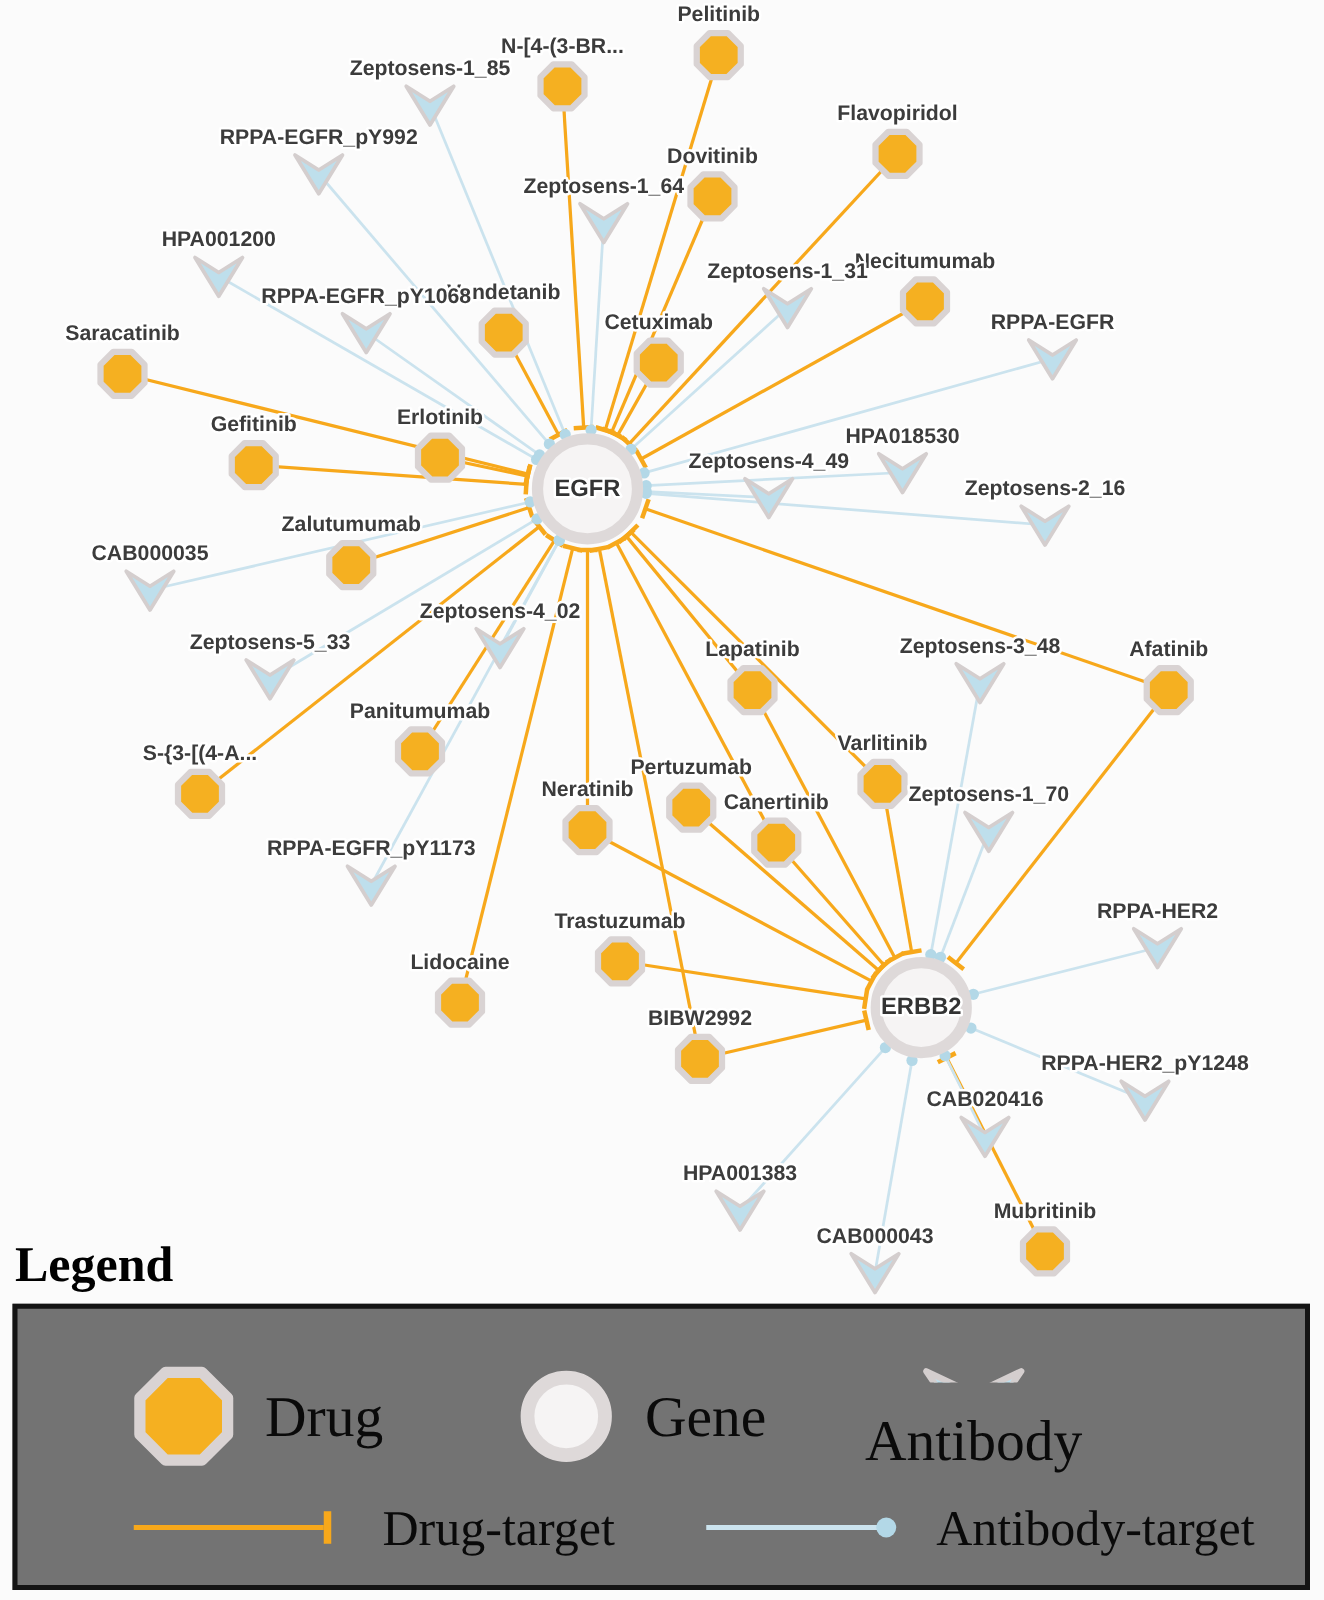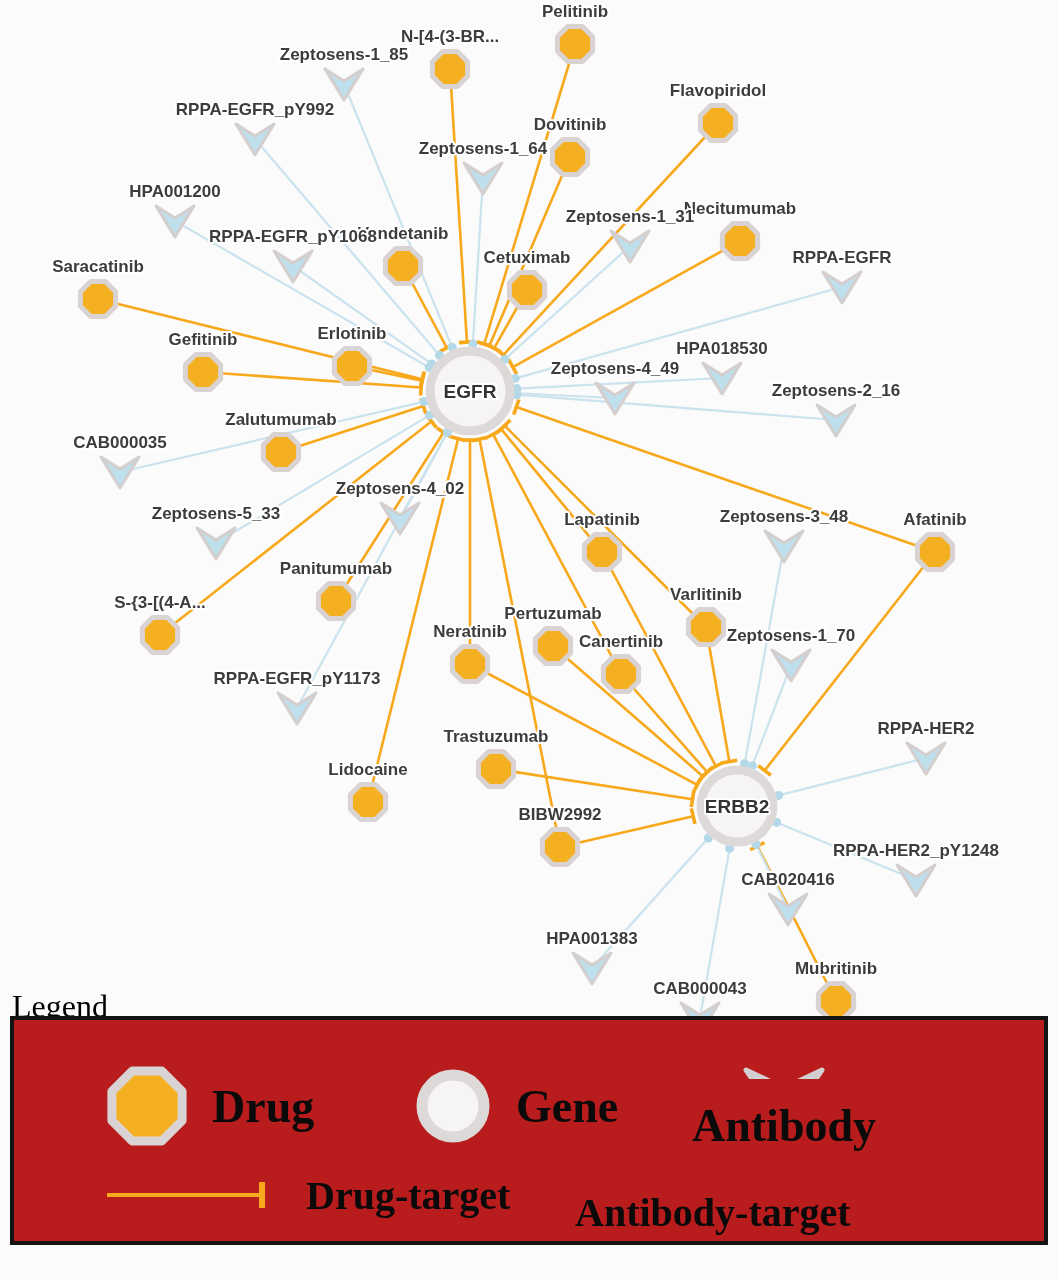--- a/index.html
+++ b/index.html
@@ -3,23 +3,23 @@
 <meta charset="utf-8">
 <style>
   html,body{margin:0;padding:0;background:#fbfbfb;}
   #app{position:relative;width:1059px;height:1280px;background:#fbfbfb;overflow:hidden;
        font-family:"Liberation Sans",sans-serif;}
   #graph-svg{position:absolute;left:0;top:0;}
   #graph-svg text{font-family:"Liberation Sans",sans-serif;font-weight:bold;font-size:17px;
        fill:#3c3c3c;paint-order:stroke;stroke:#ffffff;stroke-width:4px;stroke-linejoin:round;}
   #graph-svg text.gene-label{font-size:19px;fill:#333;}
   .legend-title{position:absolute;left:12px;top:988px;font-family:"Liberation Serif",serif;
-       font-weight:normal;font-size:32px;color:#000;}
-  .legend-box{position:absolute;left:10px;top:1016px;width:1030px;height:221px;
-       border:4px solid #141414;background:#b91c1c;font-weight:bold;}
+       font-weight:bold;font-size:40px;color:#000;}
+  .legend-box{position:absolute;left:10px;top:1043px;width:1030px;height:221px;
+       border:4px solid #141414;background:#737373;}
   .legend-item{position:absolute;display:flex;align-items:center;gap:20px;height:92px;}
   .legend-item .lg-text{font-family:"Liberation Serif",serif;font-size:46px;color:#0a0a0a;}
   .legend-edge-item{position:absolute;display:flex;align-items:center;gap:14px;height:40px;}
   .legend-edge-item .lg-text{font-family:"Liberation Serif",serif;font-size:40px;color:#0a0a0a;margin-left:13px;}
 </style>
 </head>
 <body>
 
 <div id="app">
 
@@ -344,21 +344,21 @@
     </div>
 
     <div class="legend-edge-item" style="left:90px;top:155px;">
       <svg width="175" height="34">
         <line class="lg-drug-line" x1="3" y1="17" x2="155" y2="17" stroke-width="4" stroke="#f7a81b"></line>
         <line class="lg-drug-line" x1="158" y1="4" x2="158" y2="30" stroke-width="6" stroke="#f7a81b"></line>
       </svg>
       <span class="lg-text">Drug-target</span>
     </div>
 
-    <div class="legend-edge-item" style="left:548px;top:155px;flex-direction:column;">
+    <div class="legend-edge-item" style="left:548px;top:155px;">
       <svg width="160" height="34">
         <line class="lg-ab-line" x1="3" y1="17" x2="140" y2="17" stroke-width="4" stroke="#cbe3ee"></line>
         <circle class="lg-ab-dot" cx="147" cy="17" r="8" fill="#b3d8e7"></circle>
       </svg>
       <span class="lg-text">Antibody-target</span>
     </div>
 
   </div>
 </div>
 

